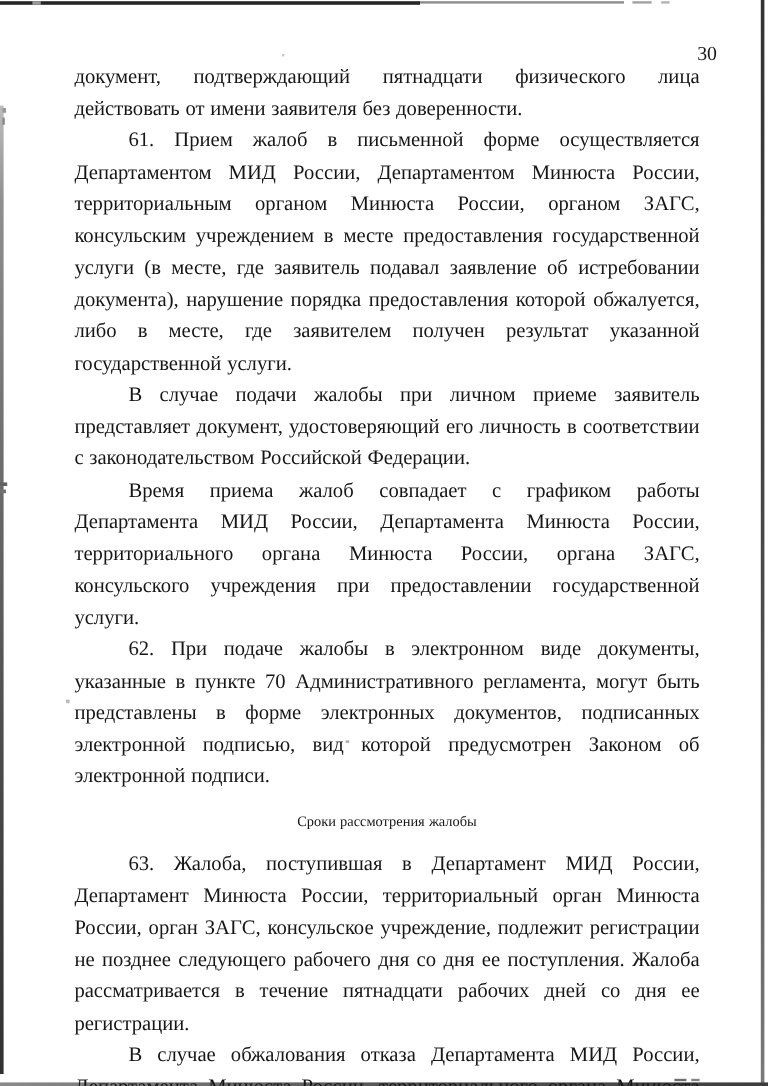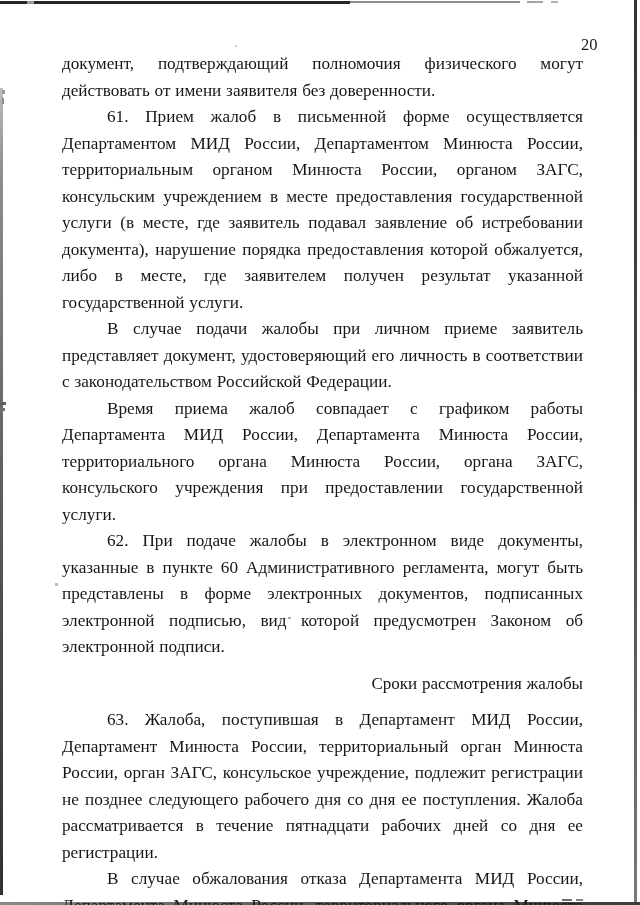--- a/index.html
+++ b/index.html
@@ -59,24 +59,24 @@
     text-align: justify;
     word-spacing: 0.5px;
   }
   .doc-body p {
     margin: 0;
     text-indent: 45px;
   }
   .doc-body p.no-indent { text-indent: 0; }
   .section-heading {
     margin: 10px 0 10px 0;
-    font-size: 17px;
+    font-size: 12px;
     font-weight: normal;
     line-height: 26.5px;
-    text-align: right;
+    text-align: center;
     text-indent: 0;
   }
 </style>
 </head>
 <body>
 
 <div class="page">
 
   <div class="scan scan-top-dark"></div>
   <div class="scan scan-top-gap"></div>
@@ -89,26 +89,26 @@
   <div class="scan tick-a"></div>
   <div class="scan tick-b"></div>
   <div class="scan tick-c"></div>
   <div class="scan tick-d"></div>
   <div class="scan tick-e"></div>
   <div class="scan tick-f"></div>
   <div class="scan dot-a"></div>
   <div class="scan dot-b"></div>
   <div class="scan dot-c"></div>
 
-  <div class="page-number">20</div>
+  <div class="page-number">30</div>
 
   <div class="doc-body">
-    <p class="no-indent">документ, подтверждающий полномочия физического могут действовать от имени заявителя без доверенности.</p>
+    <p class="no-indent">документ, подтверждающий пятнадцати физического лица действовать от имени заявителя без доверенности.</p>
     <p>61. Прием жалоб в письменной форме осуществляется Департаментом МИД России, Департаментом Минюста России, территориальным органом Минюста России, органом ЗАГС, консульским учреждением в месте предоставления государственной услуги (в месте, где заявитель подавал заявление об истребовании документа), нарушение порядка предоставления которой обжалуется, либо в месте, где заявителем получен результат указанной государственной услуги.</p>
     <p>В случае подачи жалобы при личном приеме заявитель представляет документ, удостоверяющий его личность в соответствии с законодательством Российской Федерации.</p>
     <p>Время приема жалоб совпадает с графиком работы Департамента МИД России, Департамента Минюста России, территориального органа Минюста России, органа ЗАГС, консульского учреждения при предоставлении государственной услуги.</p>
-    <p>62. При подаче жалобы в электронном виде документы, указанные в пункте 60 Административного регламента, могут быть представлены в форме электронных документов, подписанных электронной подписью, вид которой предусмотрен Законом об электронной подписи.</p>
+    <p>62. При подаче жалобы в электронном виде документы, указанные в пункте 70 Административного регламента, могут быть представлены в форме электронных документов, подписанных электронной подписью, вид которой предусмотрен Законом об электронной подписи.</p>
     <h2 class="section-heading">Сроки рассмотрения жалобы</h2>
     <p>63. Жалоба, поступившая в Департамент МИД России, Департамент Минюста России, территориальный орган Минюста России, орган ЗАГС, консульское учреждение, подлежит регистрации не позднее следующего рабочего дня со дня ее поступления. Жалоба рассматривается в течение пятнадцати рабочих дней со дня ее регистрации.</p>
     <p>В случае обжалования отказа Департамента МИД России, Департамента Минюста России, территориального органа Минюста России, органа ЗАГС, консульского учреждения, их должностных лиц в приеме</p>
   </div>
 
 </div>
 
 </body></html>

